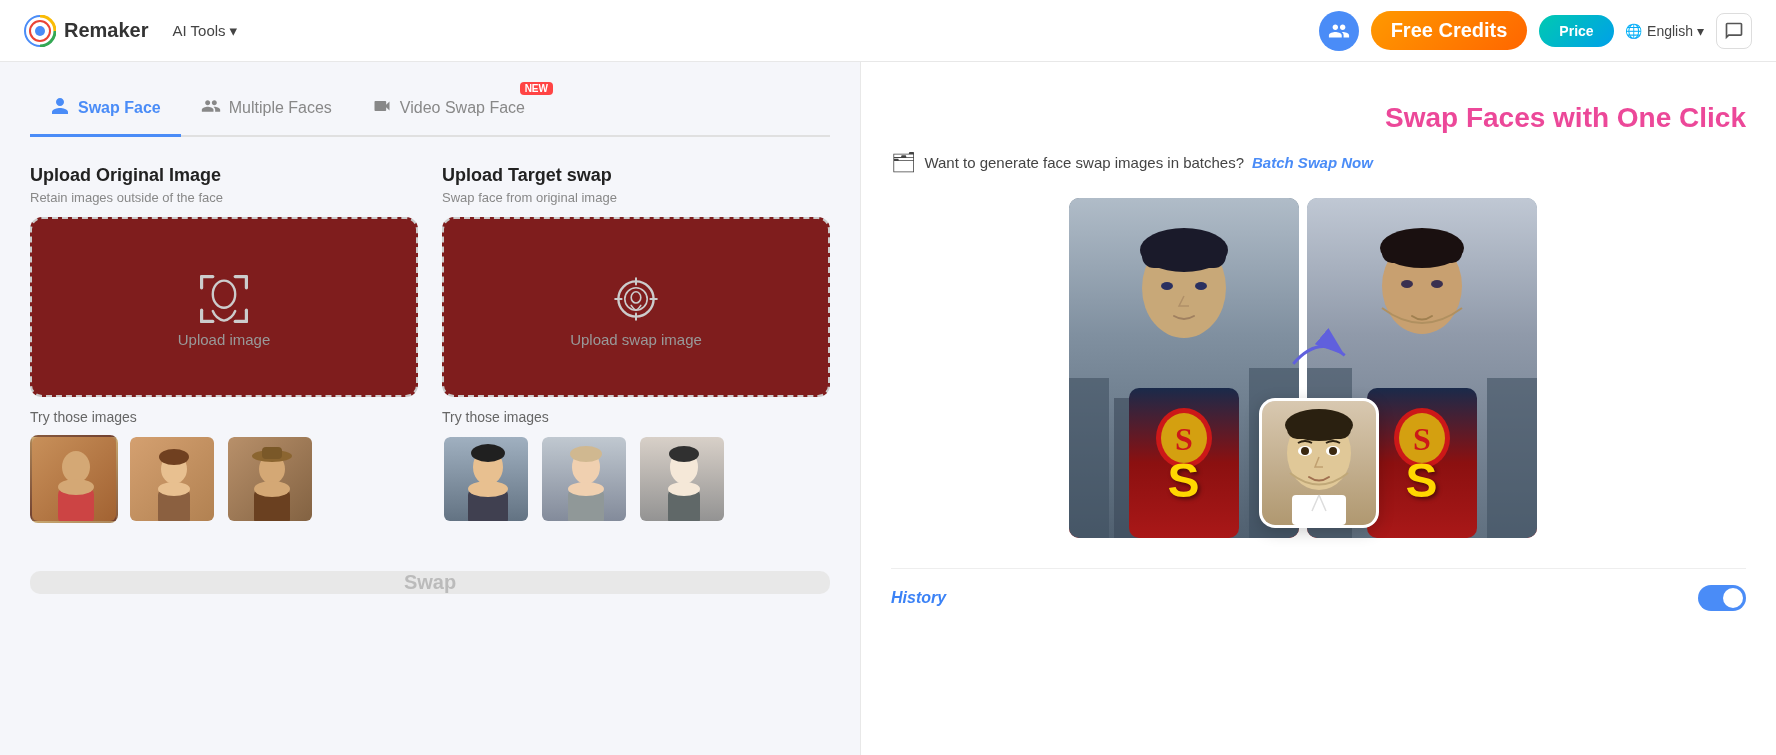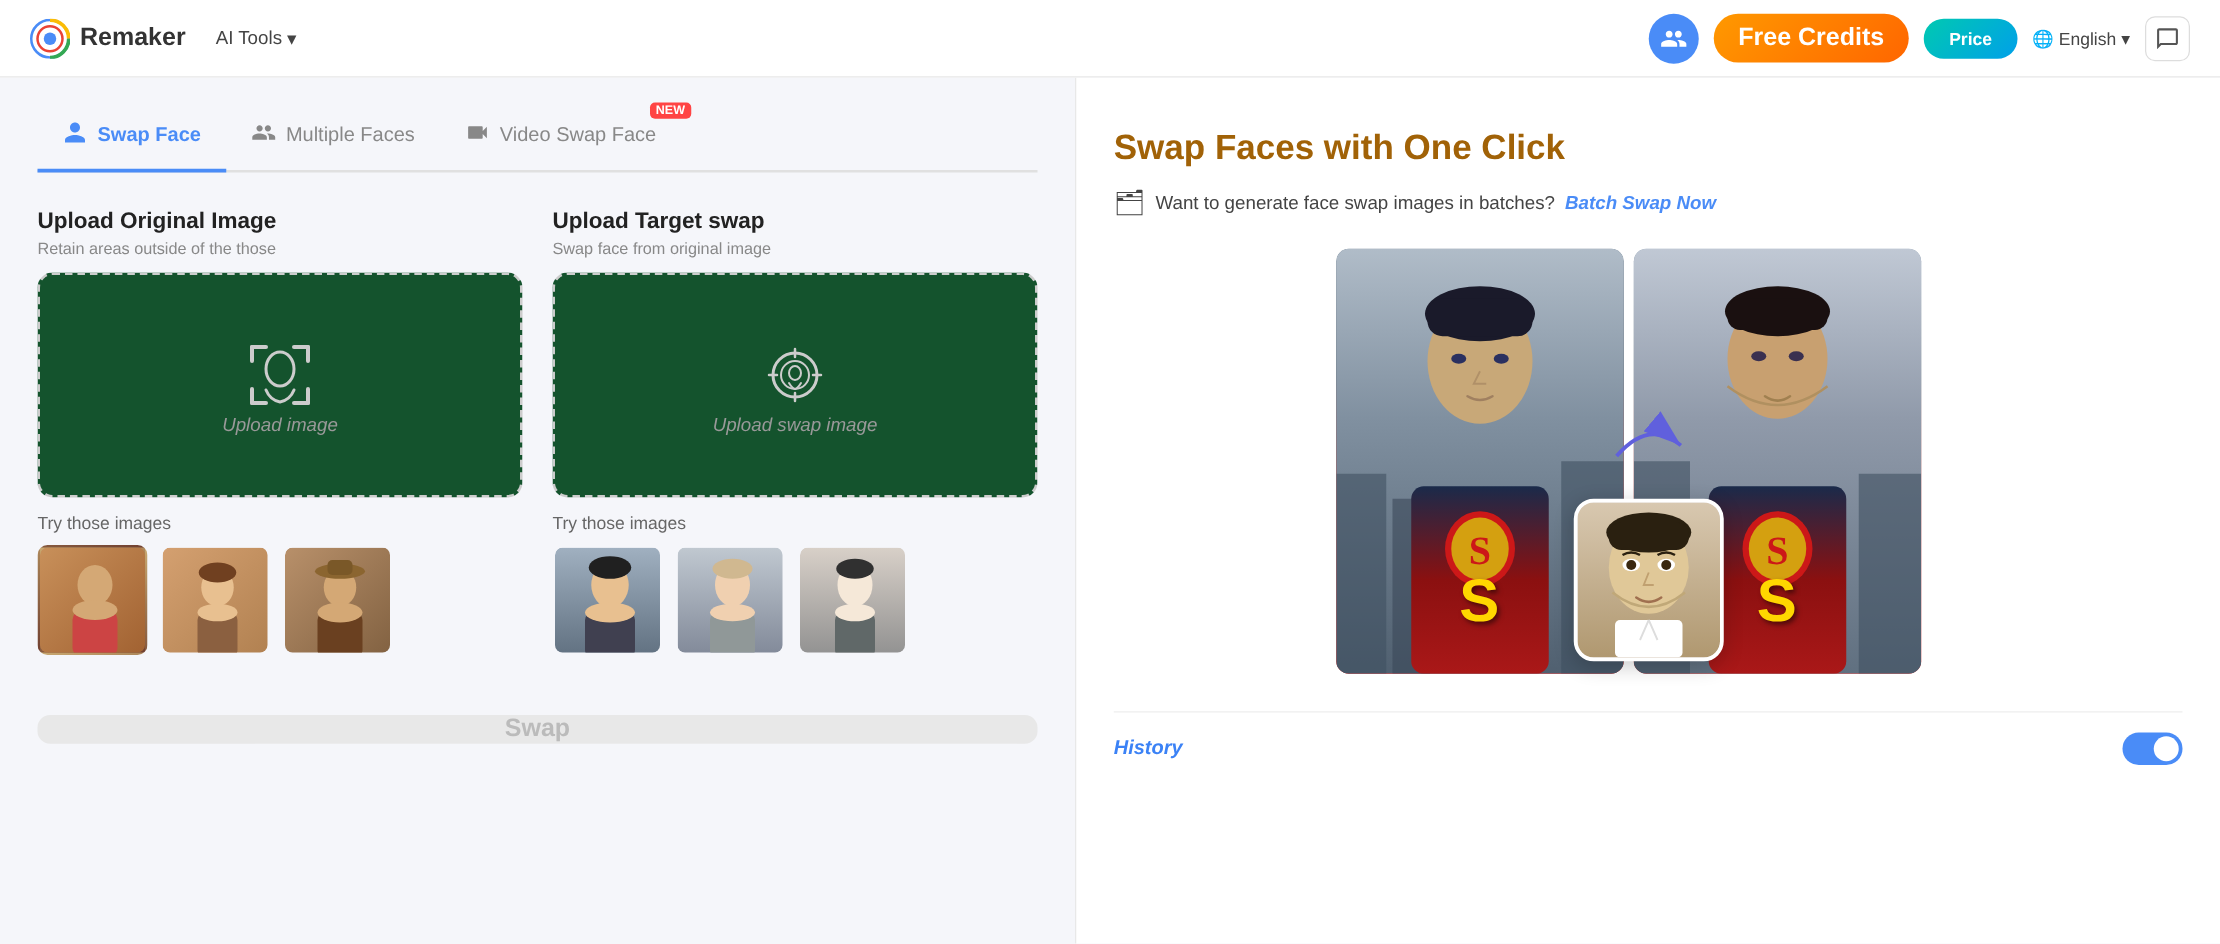--- a/index.html
+++ b/index.html
@@ -63,25 +63,24 @@
       background: #ff4444; color: #fff; font-size: 10px; font-weight: 700;
       padding: 1px 5px; border-radius: 4px; position: absolute; top: -4px; right: -8px;
     }
 
     
     .upload-row { display: flex; gap: 24px; margin-bottom: 20px; }
     .upload-col { flex: 1; }
     .upload-label { font-size: 18px; font-weight: 700; color: #222; margin-bottom: 4px; }
     .upload-sublabel { font-size: 13px; color: #888; margin-bottom: 12px; }
     .upload-box {
-      border: 2px dashed #ccc; border-radius: 12px; background: #14532d;
+      border: 2px dashed #ccc; border-radius: 12px; background: #7f1d1d;
       display: flex; flex-direction: column; align-items: center; justify-content: center;
       min-height: 180px; cursor: pointer; padding: 20px;
       transition: border-color 0.2s;
-      font-style: italic;
     }
     .upload-box-text { font-size: 15px; color: #999; }
 
     
     .try-label { font-size: 14px; color: #666; margin-bottom: 10px; }
     .try-images { display: flex; gap: 10px; margin-bottom: 28px; }
 
     
     .sample-img {
       width: 88px; height: 88px; border-radius: 8px; cursor: pointer;
@@ -93,21 +92,21 @@
     .swap-btn {
       width: 100%; padding: 0; border-radius: 10px; font-size: 20px; font-weight: 600;
       color: #bbb; background: #e8e8e8; border: none; cursor: not-allowed;
     }
 
     
     .right-panel {
       flex: 1; background: #fff; padding: 40px 30px 30px;
       border-left: 1px solid #e8e8e8;
     }
-    .right-title { font-size: 28px; font-weight: 600; color: #a16207; text-align: left; margin-bottom: 16px; }
+    .right-title { font-size: 28px; font-weight: 600; color: #ec4899; text-align: right; margin-bottom: 16px; }
     .batch-row {
       display: flex; align-items: center; gap: 8px; font-size: 15px; color: #444;
       margin-bottom: 24px;
     }
     .batch-link { color: #4a8cf7; font-weight: 600; cursor: pointer; text-decoration: none; font-style: italic; }
 
     
     .demo-container {
       width: 100%; max-width: 500px; margin: 0 auto 30px;
       position: relative; border-radius: 12px; overflow: visible;
@@ -246,21 +245,21 @@
         </span>
         <span>Video Swap Face</span>
         <span class="new-badge">NEW</span>
       </div>
     </div>
 
     <div class="upload-row">
 
       <div class="upload-col">
         <div class="upload-label">Upload Original Image</div>
-        <div class="upload-sublabel">Retain areas outside of the those</div>
+        <div class="upload-sublabel">Retain images outside of the face</div>
         <div class="upload-box">
           <svg class="face-upload-icon" viewBox="0 0 80 80" fill="none" xmlns="http://www.w3.org/2000/svg">
 
             <rect x="10" y="10" width="18" height="4" rx="2" fill="#ccc"></rect>
             <rect x="10" y="10" width="4" height="18" rx="2" fill="#ccc"></rect>
             <rect x="52" y="10" width="18" height="4" rx="2" fill="#ccc"></rect>
             <rect x="66" y="10" width="4" height="18" rx="2" fill="#ccc"></rect>
             <rect x="10" y="66" width="18" height="4" rx="2" fill="#ccc"></rect>
             <rect x="10" y="52" width="4" height="18" rx="2" fill="#ccc"></rect>
             <rect x="52" y="66" width="18" height="4" rx="2" fill="#ccc"></rect>

